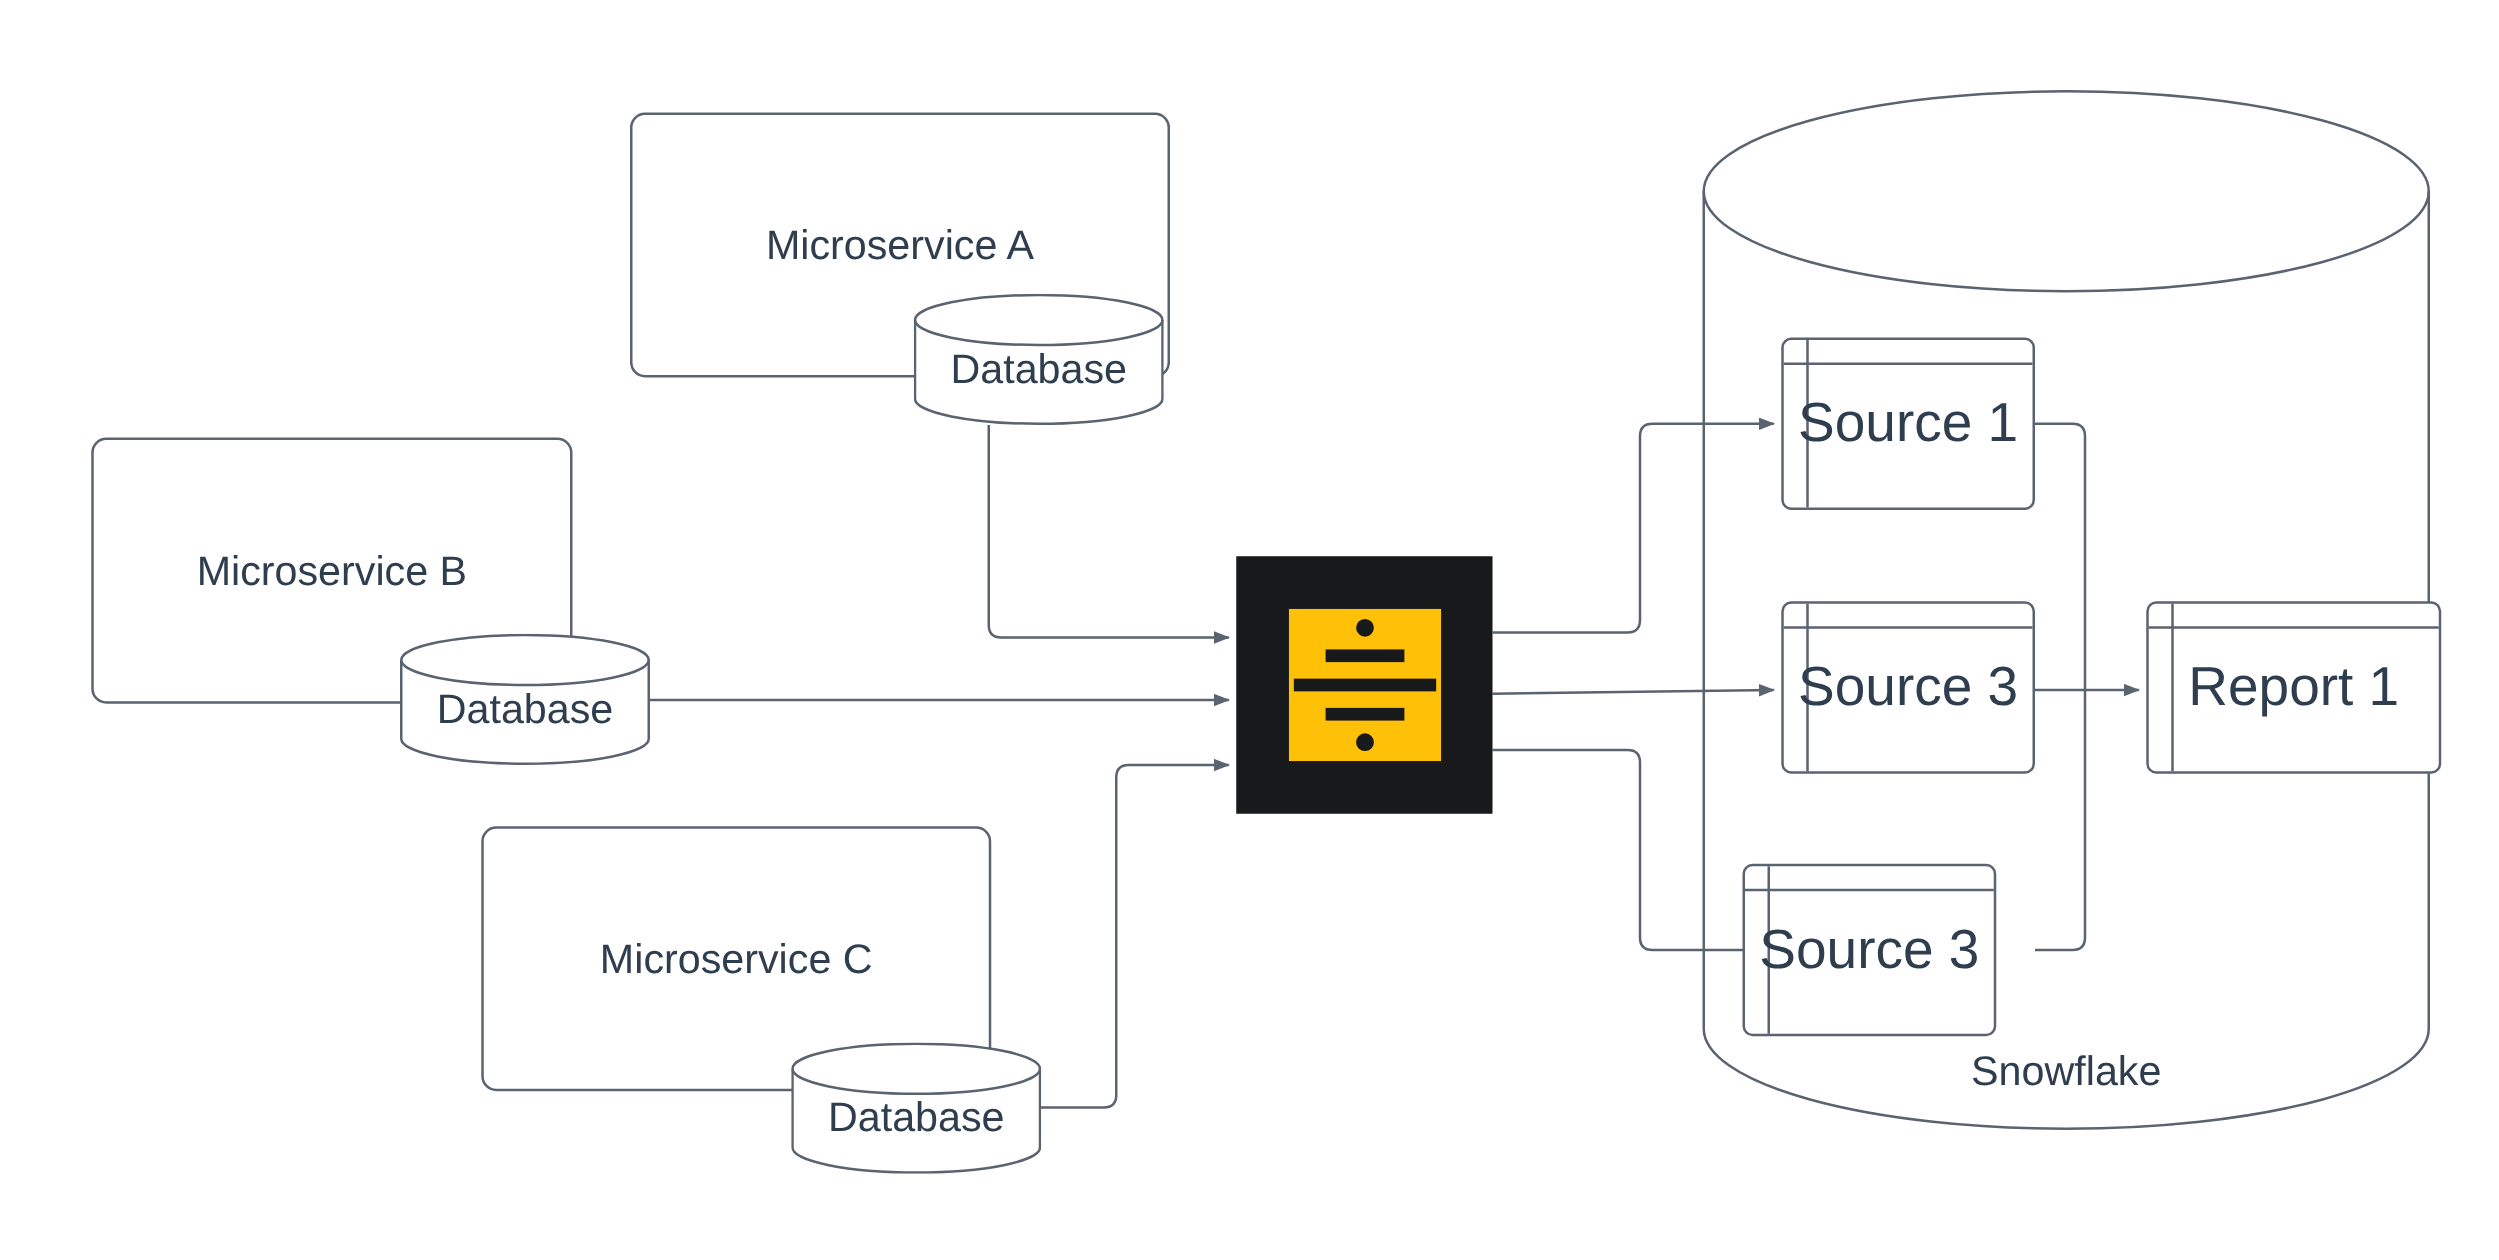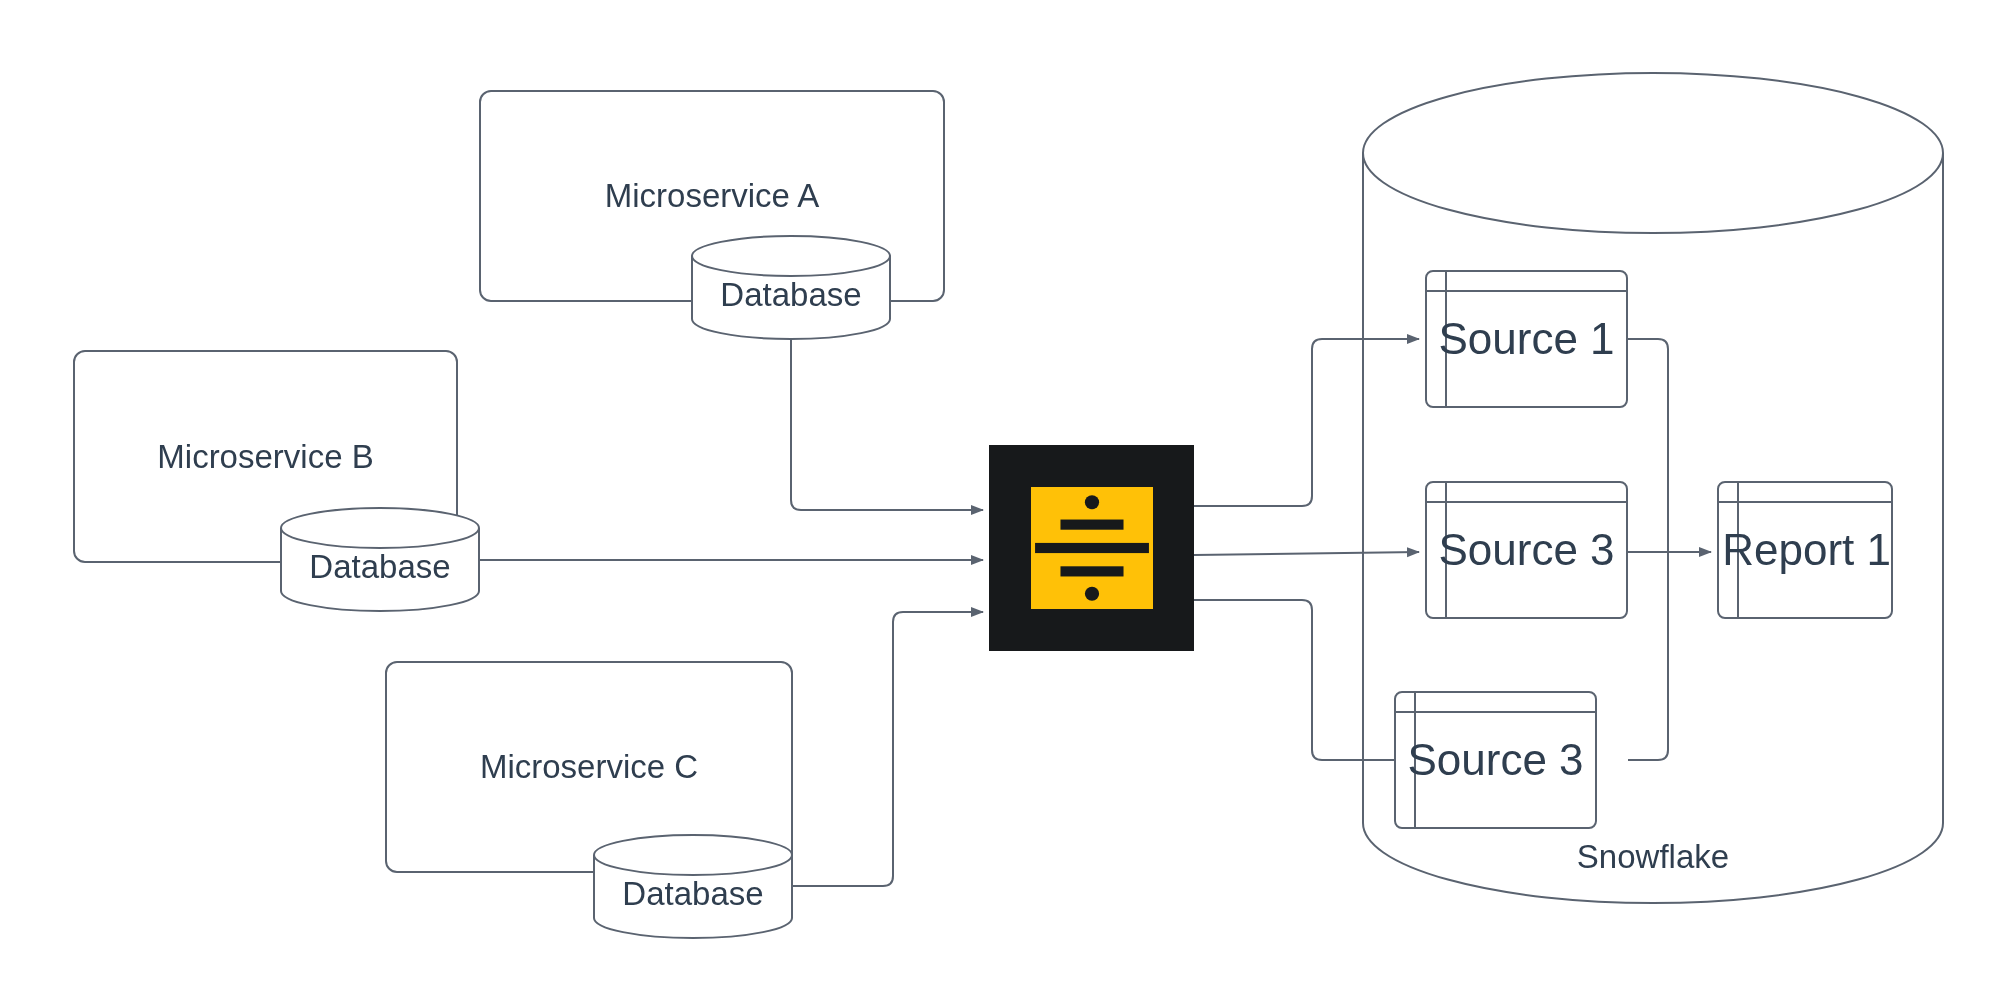--- a/index.html
+++ b/index.html
@@ -40,21 +40,21 @@
   }
   .store-node .v-line{
     position:absolute;top:0;bottom:0;left:18px;
     border-left:2px solid var(--stroke);
   }
   .store-node .label{position:relative;}
   .etl-node{
     background:var(--etl-box);
     border:none;
   }
-  .db-node{position:absolute;}
+  .db-node{position:absolute;margin-left:40px;}
   .db-node .db-label{
     position:absolute;left:0;right:0;top:0;bottom:0;
     display:flex;align-items:center;justify-content:center;
     padding-top:14px;
     font-size:33px;color:var(--text);
   }
   .cyl-label{
     position:absolute;
     display:flex;align-items:center;justify-content:center;
     font-size:33px;color:var(--text);
@@ -84,21 +84,21 @@
     <path class="edge" marker-end="url(#arrow)" d="M480,560 L983,560"></path>
     <path class="edge" marker-end="url(#arrow)" d="M793,886 L883,886 Q893,886 893,876 L893,622 Q893,612 903,612 L983,612"></path>
     <path class="edge" marker-end="url(#arrow)" d="M1194,506 L1302,506 Q1312,506 1312,496 L1312,349 Q1312,339 1322,339 L1419,339"></path>
     <path class="edge" marker-end="url(#arrow)" d="M1194,555 L1419,552"></path>
     <path class="edge" marker-end="url(#arrow)" d="M1194,600 L1302,600 Q1312,600 1312,610 L1312,750 Q1312,760 1322,760 L1419,760"></path>
     <path class="edge" d="M1628,339 L1658,339 Q1668,339 1668,349 L1668,552"></path>
     <path class="edge" d="M1628,760 L1658,760 Q1668,760 1668,750 L1668,552"></path>
     <path class="edge" marker-end="url(#arrow)" d="M1628,552 L1711,552"></path>
   </svg>
 
-  <div class="node ms-node" style="left:479px;top:90px;width:466px;height:212px;">
+  <div class="node ms-node" style="left:504px;top:90px;width:432px;height:212px;">
     <span class="label">Microservice A</span>
   </div>
 
   <div class="node ms-node" style="left:73px;top:350px;width:385px;height:213px;align-items:center;">
     <span class="label">Microservice B</span>
   </div>
 
   <div class="node ms-node" style="left:385px;top:661px;width:408px;height:212px;">
     <span class="label">Microservice C</span>
   </div>
@@ -125,21 +125,21 @@
     <i class="v-line"></i>
     <span class="label">Source 3</span>
   </div>
 
   <div class="node store-node" style="left:1394px;top:691px;width:203px;height:138px;">
     <i class="h-line"></i>
     <i class="v-line"></i>
     <span class="label">Source 3</span>
   </div>
 
-  <div class="node store-node" style="left:1717px;top:481px;width:176px;height:138px;justify-content:flex-end;">
+  <div class="node store-node" style="left:1717px;top:481px;width:236px;height:138px;">
     <i class="h-line"></i>
     <i class="v-line"></i>
     <span class="label">Report 1</span>
   </div>
 
   <div class="db-node" style="left:691px;top:235px;width:200px;height:105px;">
     <svg width="200" height="105" viewBox="0 0 200 105">
       <path class="shape" d="M1,21 A99,20 0 0 1 199,21 L199,84 A99,20 0 0 1 1,84 Z"></path>
       <path class="shape-line" d="M1,21 A99,20 0 0 0 199,21"></path>
     </svg>

